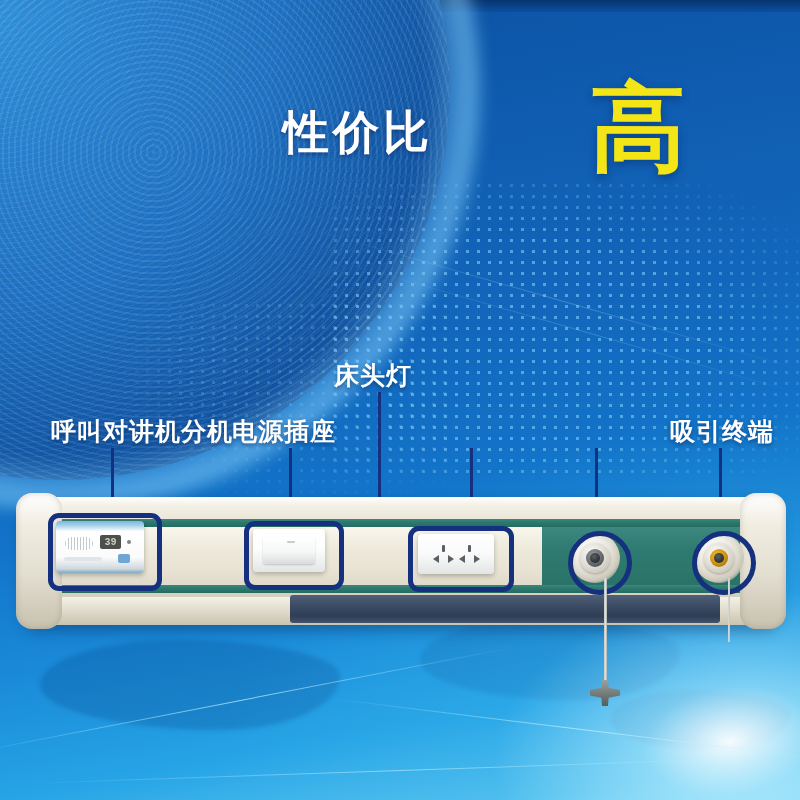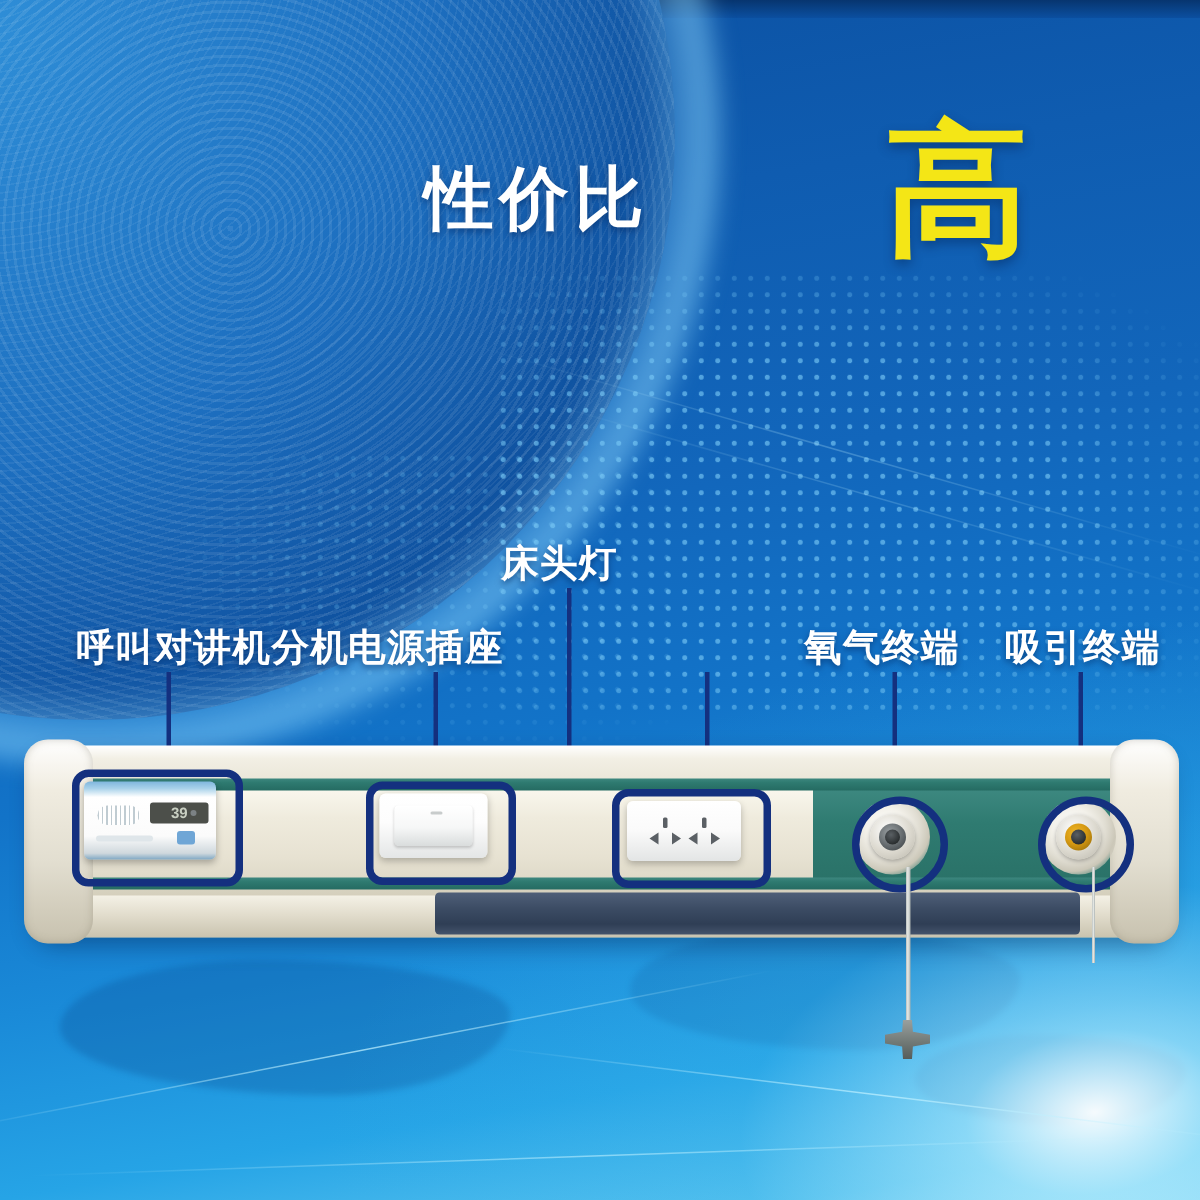--- a/index.html
+++ b/index.html
@@ -135,23 +135,23 @@
     position:absolute;left:56px;top:521px;width:88px;height:52px;border-radius:4px;
     background:linear-gradient(180deg,#7fb6dd 0%,#a9d2ea 9%,#ffffff 20%,#fbfbfb 70%,#cfd8dd 92%,#7fa8c4 100%);
     box-shadow:0 2px 5px rgba(0,0,0,.28);
   }
   .ic-grille{
     position:absolute;left:9px;top:16px;width:28px;height:13px;border-radius:7px;
     background:repeating-linear-gradient(90deg,#b9c6cd 0 1px,#ffffff 1px 3px);
     opacity:.9;
   }
   .ic-lcd{
-    position:absolute;left:44px;top:14px;width:39px;height:14px;border-radius:2px;
+    position:absolute;left:44px;top:14px;width:21px;height:14px;border-radius:2px;
     background:#4c4f4a;color:#c9cfc2;font-size:10px;font-weight:bold;
-    display:flex;align-items:center;justify-content:center;font-family:Liberation Sans, sans-serif;
+    display:flex;align-items:center;justify-content:center;font-family:Liberation Mono, monospace;
     letter-spacing:0px;
   }
   .ic-dot{position:absolute;left:71px;top:19px;width:4px;height:4px;border-radius:50%;background:#7c8285;}
   .ic-btn{position:absolute;left:62px;top:33px;width:12px;height:9px;border-radius:2px;background:#6fa6d6;}
   .ic-slot{position:absolute;left:8px;top:36px;width:38px;height:4px;border-radius:2px;background:#dfe6ea;}
 
   .switch-plate{
     position:absolute;left:253px;top:529px;width:72px;height:43px;border-radius:4px;
     background:linear-gradient(180deg,#ffffff 0%,#fdfdfd 45%,#e4e6e6 100%);
     box-shadow:0 2px 5px rgba(0,0,0,.25);
@@ -238,21 +238,20 @@
   <div class="headline">
     <div class="h-line2-wrap">
       <div class="h-line2">性价比</div>
       <div class="h-big">高</div>
     </div>
   </div>
 
   <div class="callout" style="left:6px;top:415px;padding-left:45px;">呼叫对讲机分机</div>
   <div class="callout" style="left:232px;top:415px;">电源插座</div>
   <div class="callout" style="left:334px;top:359px;text-align:center;">床头灯</div>
-  <div class="callout" style="left:536px;top:415px;">氧气终端</div>
   <div class="callout" style="left:670px;top:415px;text-align:center;">吸引终端</div>
 
   <div class="leader" style="left:111px;top:448px;height:77px;"></div>
   <div class="leader" style="left:289px;top:448px;height:82px;"></div>
   <div class="leader" style="left:378px;top:392px;height:208px;"></div>
   <div class="leader" style="left:470px;top:448px;height:87px;"></div>
   <div class="leader" style="left:595px;top:448px;height:85px;"></div>
   <div class="leader" style="left:719px;top:448px;height:85px;"></div>
 
   <div class="panel">

